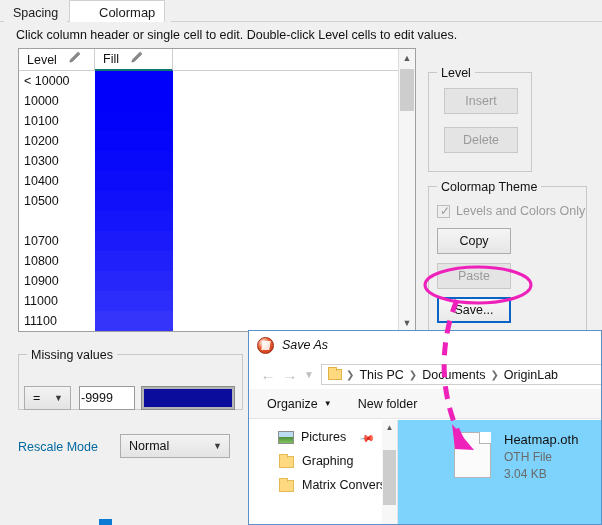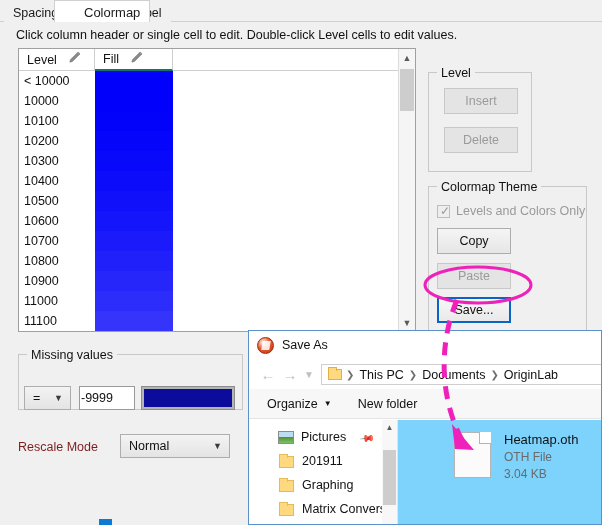--- a/index.html
+++ b/index.html
@@ -32,21 +32,21 @@
   }
   .tab.active {
     top: 0px; height: 22px;
     background: #ffffff;
     border: 1px solid #d0d0d0; border-bottom: none;
     padding-top: 3px;
     font-size: 13px;
     z-index: 3;
   }
   .tab-spacing { left: 4px; }
-  .tab-colormap { left: 54px; padding-left: 29px; }
+  .tab-colormap { left: 69px; padding-left: 29px; }
   .tab-label { left: 122px; }
 
   
   .panel-body {
     position: absolute; left: 0; top: 22px; width: 602px; height: 503px;
     background: #f0f0f0;
   }
   .hint-text {
     position: absolute; left: 16px; top: 6px;
     font-size: 12.5px; color: #111; white-space: nowrap;
@@ -141,21 +141,21 @@
 
   .swatch {
     position: absolute; left: 141px; top: 364px; width: 94px; height: 24px;
     border: 1px solid #8c8c8c;
     background: #b4b4b4;
     padding: 2px;
   }
   .swatch .inner { width: 100%; height: 100%; }
 
   .lbl-static {
-    position: absolute; font-size: 12.5px; color: #7f1d1d; white-space: nowrap;
+    position: absolute; font-size: 12.5px; color: #0369a1; white-space: nowrap;
   }
   .lb-rescale { left: 18px; top: 418px; }
   .cb-rescale { left: 120px; top: 412px; width: 110px; height: 24px; }
   .slider-thumb {
     position: absolute; left: 99px; top: 497px; width: 13px; height: 21px;
     background: #0a7ad4;
     clip-path: polygon(0 0, 100% 0, 100% 68%, 50% 100%, 0 68%);
   }
 
   
@@ -205,21 +205,21 @@
   
   .saveas {
     position: absolute; left: 248px; top: 330px; width: 354px; height: 195px;
     background: #ffffff;
     border: 1px solid #5a91c8;
     overflow: hidden;
   }
   .sa-title {
     position: absolute; left: 0; top: 0; width: 280px; height: 28px;
     background: #ffffff;
-    display: flex; align-items: center;
+    display: flex; align-items: center; font-style: italic;
   }
   .sa-appicon {
     width: 17px; height: 17px; margin-left: 8px; margin-right: 8px;
     border-radius: 50%;
     background: radial-gradient(circle at 35% 30%, #fff 0%, #e85a2a 45%, #b8341a 100%);
     border: 1px solid #9e2a14;
     position: relative;
   }
   .sa-appicon::after {
     content: "";
@@ -404,21 +404,20 @@
           </div>
           <div class="grow">
             <div class="lvl">10400</div>
             <div class="fill" style="background: rgb(12, 12, 251);"></div>
           </div>
           <div class="grow">
             <div class="lvl">10500</div>
             <div class="fill" style="background: rgb(16, 16, 251);"></div>
           </div>
           <div class="grow">
-            <div class="lvl">10600</div>
             <div class="fill" style="background: rgb(21, 21, 251);"></div>
           </div>
           <div class="grow">
             <div class="lvl">10700</div>
             <div class="fill" style="background: rgb(26, 26, 251);"></div>
           </div>
           <div class="grow">
             <div class="lvl">10800</div>
             <div class="fill" style="background: rgb(32, 32, 251);"></div>
           </div>
@@ -525,24 +524,20 @@
 
     <div class="sa-nav-pane">
       <div id="tree-list">
           <div class="tree-item">
             <span class="pic-icon"></span>
             <span>Pictures</span>
             <span class="pin-icon" style="font-size: 10px;">📌</span>
           </div>
           <div class="tree-item">
             <span class="tree-folder"></span>
-            <span>201911</span>
-          </div>
-          <div class="tree-item">
-            <span class="tree-folder"></span>
             <span>Graphing</span>
           </div>
           <div class="tree-item">
             <span class="tree-folder"></span>
             <span>Matrix Conversio</span>
           </div>
         </div>
       <div class="treescroll">
         <div class="tarrow">▲</div>
         <div class="tthumb"></div>

